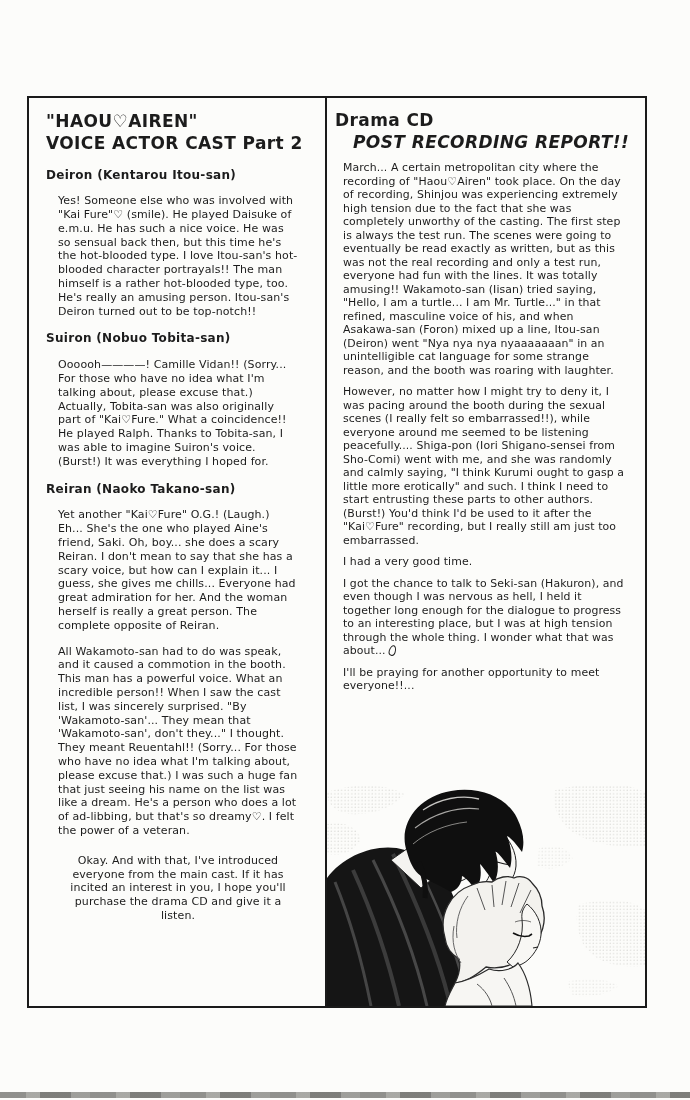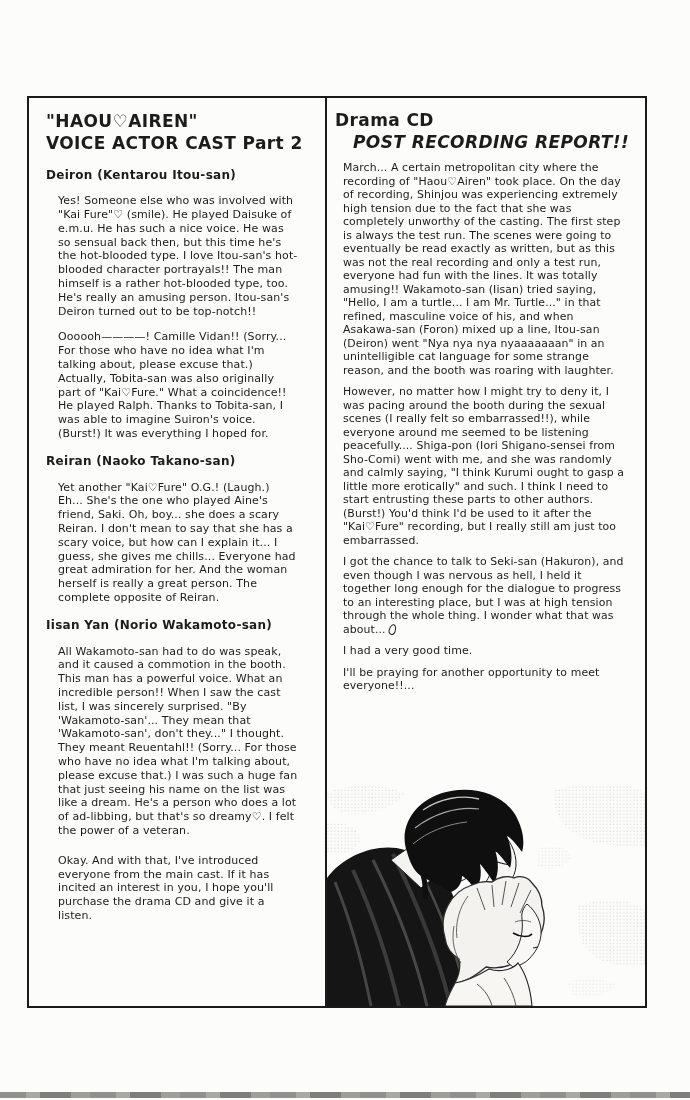--- a/index.html
+++ b/index.html
@@ -16,21 +16,21 @@
   .col-left{width:296px;padding:13px 15px 8px 17px;}
   .divider{width:2px;background:#1a1a1a;flex:none;}
   .col-right{flex:1;padding:11px 12px 0 8px;position:relative;}
   .cast-title{font-size:17px;font-weight:bold;line-height:1.28;letter-spacing:.4px;margin:0 0 2px 0;}
   .cast-title .l2{display:block;}
   h2.sec{
     font-size:12px;font-weight:bold;letter-spacing:.3px;
     margin:14px 0 4px 0;line-height:1.15;
   }
   .body-txt{font-size:11px;line-height:13.8px;margin:12px;letter-spacing:.1px;}
-  .closing{margin-top:16px;}
+  .closing{margin-top:16px;text-align:center;}
   .report-title{font-size:17px;font-weight:bold;line-height:1.3;letter-spacing:.4px;margin:0 0 8px 0;}
   .report-title .l2{display:block;padding-left:18px;font-style:italic;}
   .report p{font-size:10.9px;line-height:13.5px;margin:8px;letter-spacing:.1px;}
   .drop{
     display:inline-block;width:5px;height:9px;border:1.5px solid #222;
     border-radius:50% 50% 50% 50% / 60% 60% 40% 40%;
     transform:rotate(16deg);vertical-align:-2px;margin-left:3px;
   }
   .illus{position:absolute;right:0;bottom:0;width:318px;height:220px;}
   .illus svg{display:block;width:318px;height:220px;}
@@ -48,45 +48,45 @@
 
     <div class="col col-left">
       <h1 class="cast-title"><span>"HAOU♡AIREN"</span><span class="l2">VOICE ACTOR CAST Part 2</span></h1>
 
       <section>
         <h2 class="sec">Deiron (Kentarou Itou-san)</h2>
         <p class="body-txt">Yes! Someone else who was involved with "Kai Fure"♡ (smile). He played Daisuke of e.m.u. He has such a nice voice. He was so sensual back then, but this time he's the hot-blooded type. I love Itou-san's hot-blooded character portrayals!! The man himself is a rather hot-blooded type, too. He's really an amusing person. Itou-san's Deiron turned out to be top-notch!!</p>
       </section>
 
       <section>
+        <h2 class="sec">Suiron (Nobuo Tobita-san)</h2>
         <p class="body-txt">Oooooh————! Camille Vidan!! (Sorry... For those who have no idea what I'm talking about, please excuse that.) Actually, Tobita-san was also originally part of "Kai♡Fure." What a coincidence!! He played Ralph. Thanks to Tobita-san, I was able to imagine Suiron's voice. (Burst!) It was everything I hoped for.</p>
       </section>
 
       <section>
         <h2 class="sec">Reiran (Naoko Takano-san)</h2>
         <p class="body-txt">Yet another "Kai♡Fure" O.G.! (Laugh.) Eh... She's the one who played Aine's friend, Saki. Oh, boy... she does a scary Reiran. I don't mean to say that she has a scary voice, but how can I explain it... I guess, she gives me chills... Everyone had great admiration for her. And the woman herself is really a great person. The complete opposite of Reiran.</p>
       </section>
 
       <section>
-        <h2 class="sec">Iisan Yan (Norio Wakamoto-san)</h2>
         <p class="body-txt">All Wakamoto-san had to do was speak, and it caused a commotion in the booth. This man has a powerful voice. What an incredible person!! When I saw the cast list, I was sincerely surprised. "By 'Wakamoto-san'... They mean that 'Wakamoto-san', don't they..." I thought. They meant Reuentahl!! (Sorry... For those who have no idea what I'm talking about, please excuse that.) I was such a huge fan that just seeing his name on the list was like a dream. He's a person who does a lot of ad-libbing, but that's so dreamy♡. I felt the power of a veteran.</p>
       </section>
 
       <p class="body-txt closing">Okay. And with that, I've introduced everyone from the main cast. If it has incited an interest in you, I hope you'll purchase the drama CD and give it a listen.</p>
     </div>
 
     <div class="divider"></div>
 
     <div class="col col-right report">
       <h1 class="report-title"><span>Drama CD</span><span class="l2">POST RECORDING REPORT!!</span></h1>
 
       <p>March... A certain metropolitan city where the recording of "Haou♡Airen" took place. On the day of recording, Shinjou was experiencing extremely high tension due to the fact that she was completely unworthy of the casting. The first step is always the test run. The scenes were going to eventually be read exactly as written, but as this was not the real recording and only a test run, everyone had fun with the lines. It was totally amusing!! Wakamoto-san (Iisan) tried saying, "Hello, I am a turtle... I am Mr. Turtle..." in that refined, masculine voice of his, and when Asakawa-san (Foron) mixed up a line, Itou-san (Deiron) went "Nya nya nya nyaaaaaaan" in an unintelligible cat language for some strange reason, and the booth was roaring with laughter.</p>
       <p>However, no matter how I might try to deny it, I was pacing around the booth during the sexual scenes (I really felt so embarrassed!!), while everyone around me seemed to be listening peacefully.... Shiga-pon (Iori Shigano-sensei from Sho-Comi) went with me, and she was randomly and calmly saying, "I think Kurumi ought to gasp a little more erotically" and such. I think I need to start entrusting these parts to other authors. (Burst!) You'd think I'd be used to it after the "Kai♡Fure" recording, but I really still am just too embarrassed.</p>
+      <p>I had a very good time.</p>
       <p><span>I got the chance to talk to Seki-san (Hakuron), and even though I was nervous as hell, I held it together long enough for the dialogue to progress to an interesting place, but I was at high tension through the whole thing. I wonder what that was about...</span><span class="drop"></span></p>
-      <p>I had a very good time.</p>
       <p>I'll be praying for another opportunity to meet everyone!!...</p>
 
       <div class="illus" title="Dark-haired man in black seen from behind with a light-haired girl resting against his shoulder">
         <svg viewBox="0 0 318 220" xmlns="http://www.w3.org/2000/svg">
           <defs>
             <pattern id="tone" width="3.4" height="3.4" patternUnits="userSpaceOnUse">
               <circle cx="1" cy="1" r="0.55" fill="#97978f"></circle>
             </pattern>
           </defs>
 

